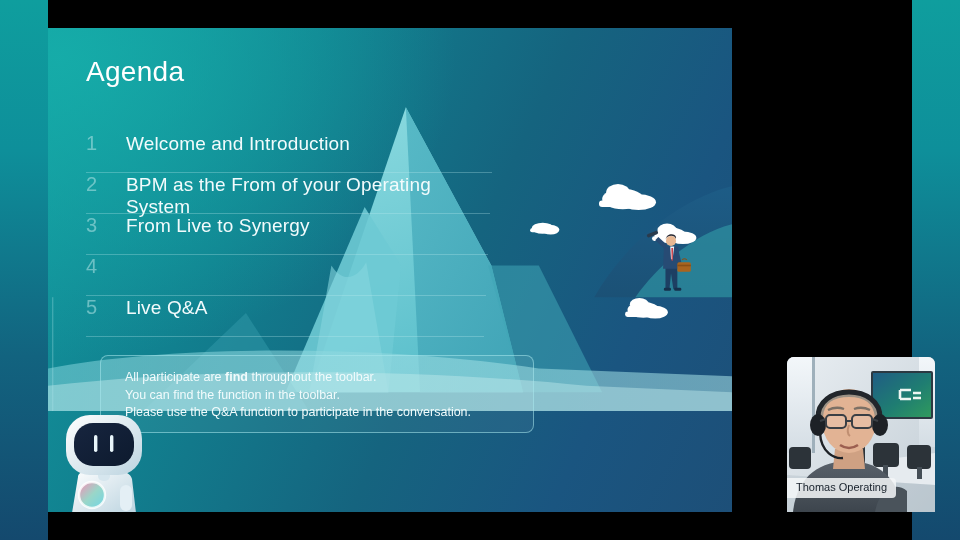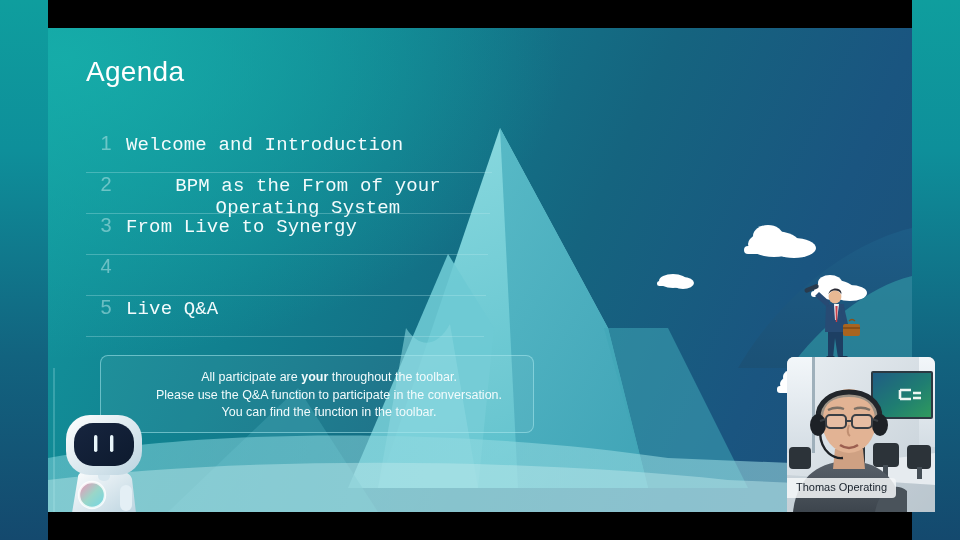--- a/index.html
+++ b/index.html
@@ -40,27 +40,26 @@
     background: #000000;
   }
   .letterbox.top    { top: 0;    height: 28px; }
   .letterbox.bottom { top: 512px; height: 28px; }
 
   
   #slide {
     position: absolute;
     left: 48px;
     top: 28px;
-    width: 864px;
+    width: 684px;
     height: 484px;
     overflow: hidden;
     background:
       radial-gradient(120% 130% at 2% 6%, rgba(22,175,170,0.85) 0%, rgba(22,175,170,0.0) 48%),
       linear-gradient(115deg, #139aa0 0%, #11808f 30%, #15647f 58%, #1a5580 80%, #1d4f78 100%);
-    text-align: center;
   }
 
   
   .illustration {
     position: absolute;
     inset: 0;
     pointer-events: none;
   }
 
   
@@ -92,21 +91,20 @@
     font-size: 20px;
     font-weight: 300;
     color: rgba(180, 228, 230, 0.55);
     flex: 0 0 auto;
   }
   .agenda-text {
     font-size: 19px;
     font-weight: 400;
     color: #f2fbfc;
     letter-spacing: 0.15px;
-    font-family: Liberation Mono, monospace;
   }
 
   
   .note-box {
     position: absolute;
     left: 52px;
     top: 327px;
     width: 434px;
     height: 78px;
     box-sizing: border-box;
@@ -279,23 +277,23 @@
       <div class="agenda-row" style="width:400px">
         <span class="agenda-num">4</span>
       </div>
       <div class="agenda-row" style="width:398px">
         <span class="agenda-num">5</span>
         <span class="agenda-text">Live Q&amp;A</span>
       </div>
     </div>
 
     <div class="note-box">
-      <div class="note-line"><span>All participate are </span><b>your</b><span> throughout the toolbar.</span></div>
+      <div class="note-line"><span>All participate are </span><b>find</b><span> throughout the toolbar.</span></div>
+      <div class="note-line">You can find the function in the toolbar.</div>
       <div class="note-line">Please use the Q&amp;A function to participate in the conversation.</div>
-      <div class="note-line">You can find the function in the toolbar.</div>
     </div>
 
     <svg class="robot" viewBox="0 0 104 110">
       <defs>
         <linearGradient id="botBody" x1="0" y1="0" x2="1" y2="1">
           <stop offset="0%" stop-color="#ffffff"></stop>
           <stop offset="100%" stop-color="#bcd4e0"></stop>
         </linearGradient>
         <linearGradient id="botVisor" x1="0" y1="0" x2="1" y2="1">
           <stop offset="0%" stop-color="#17253f"></stop>

